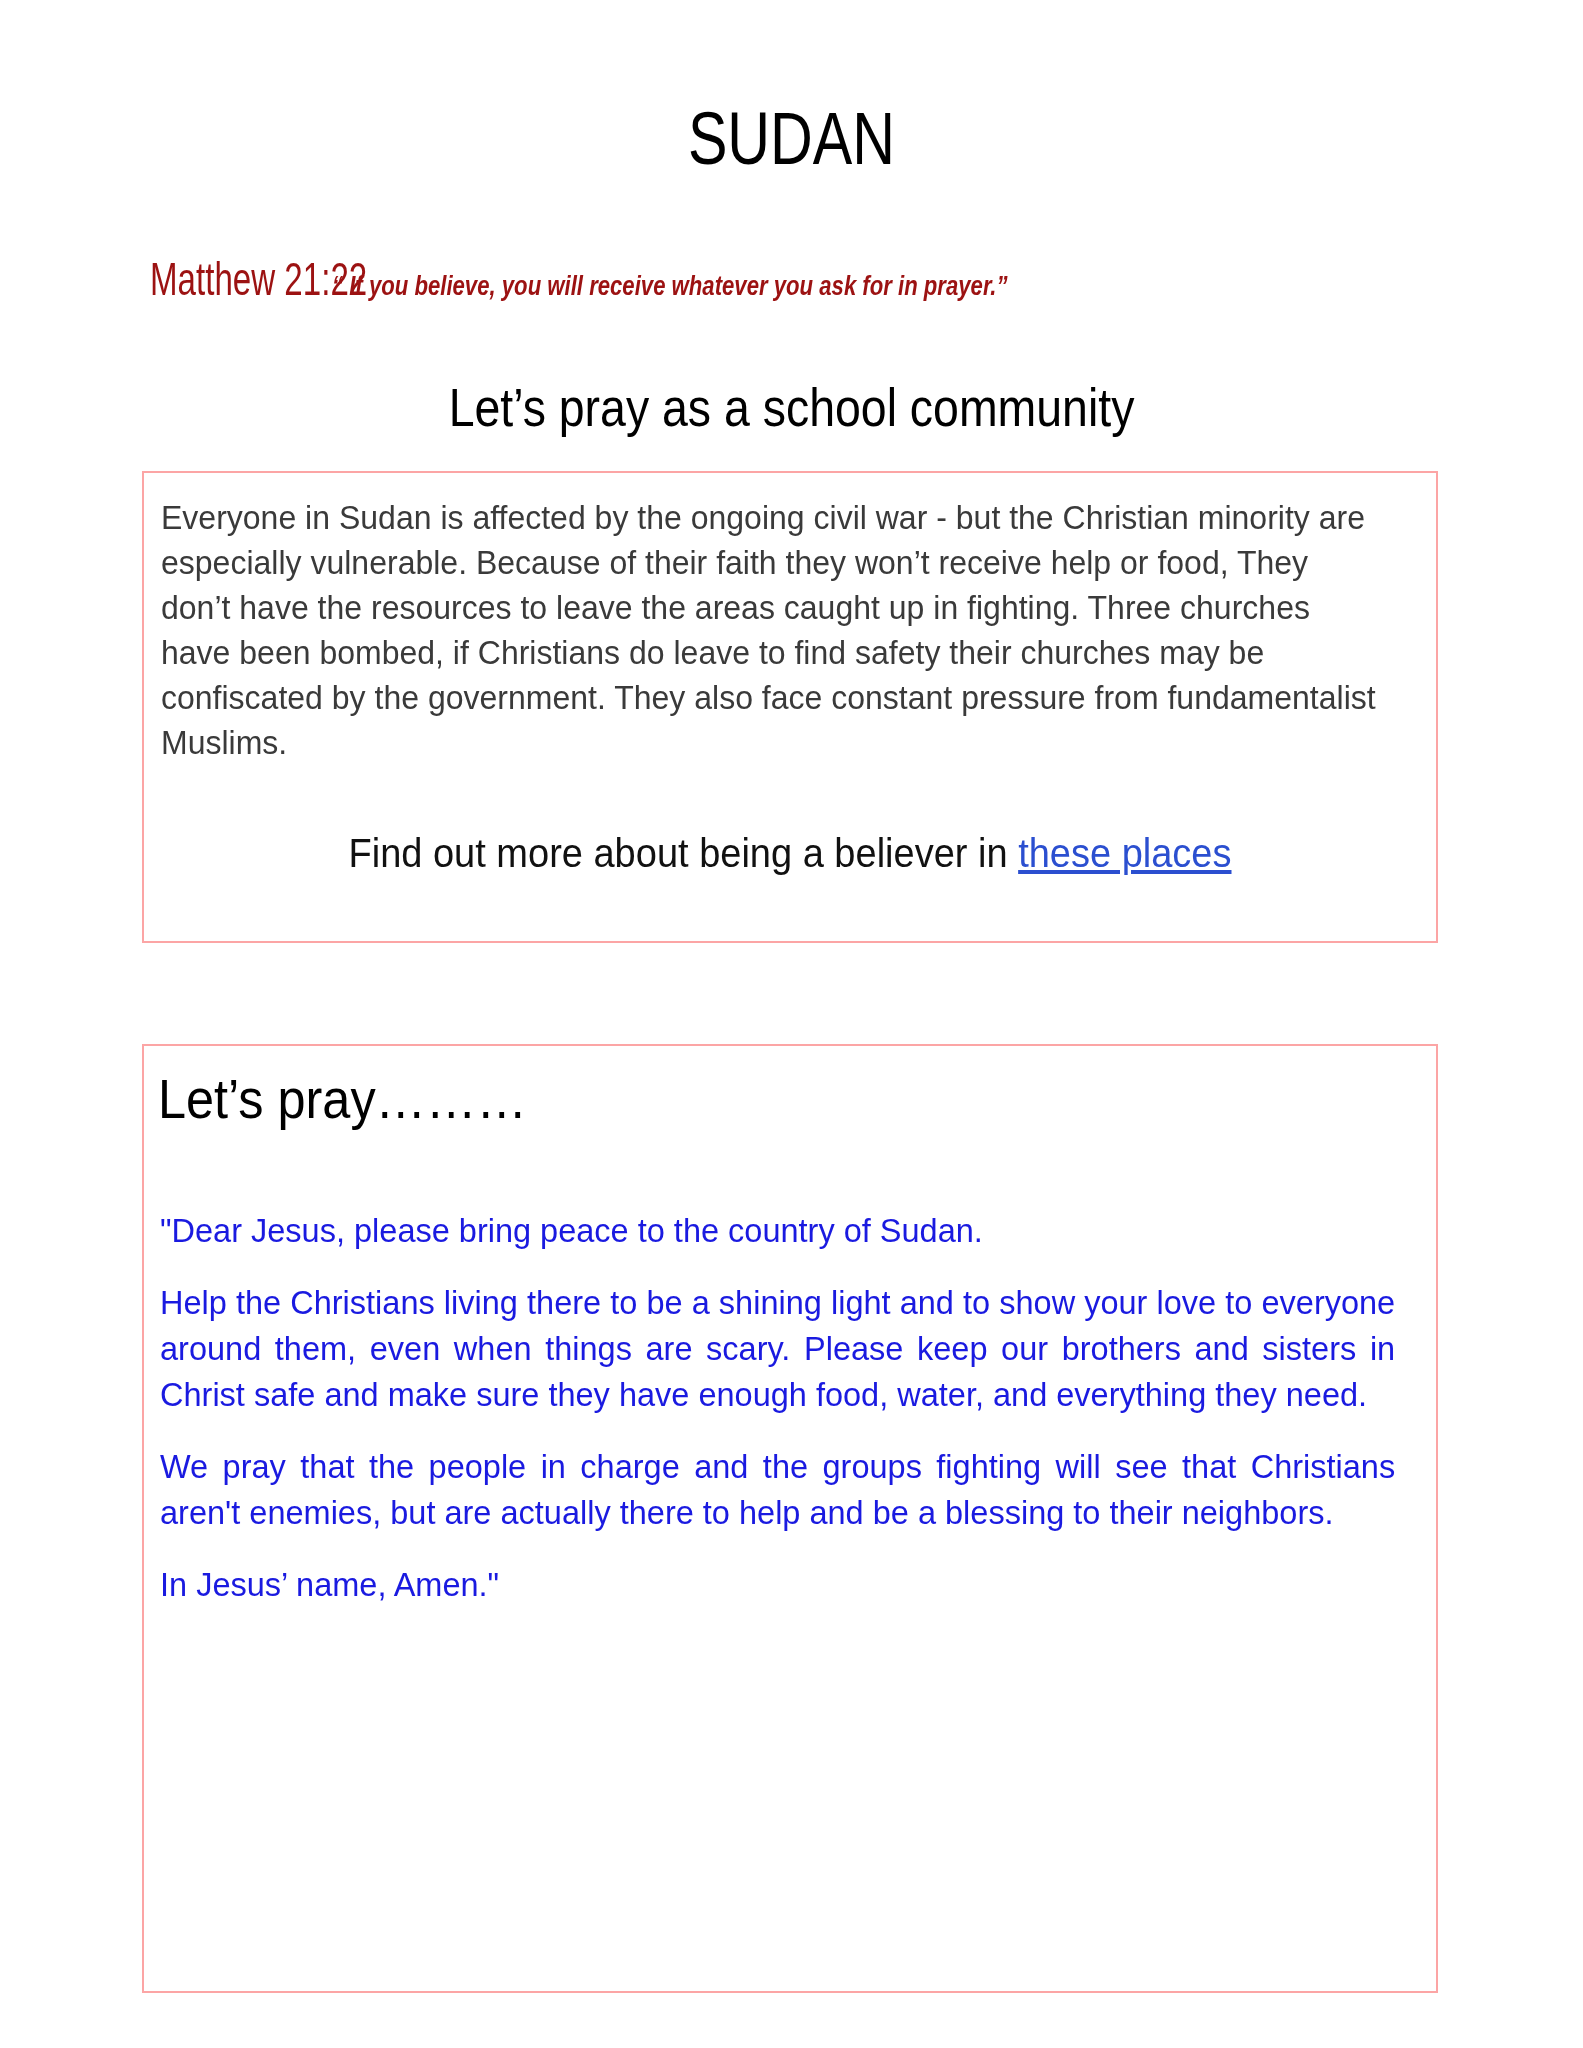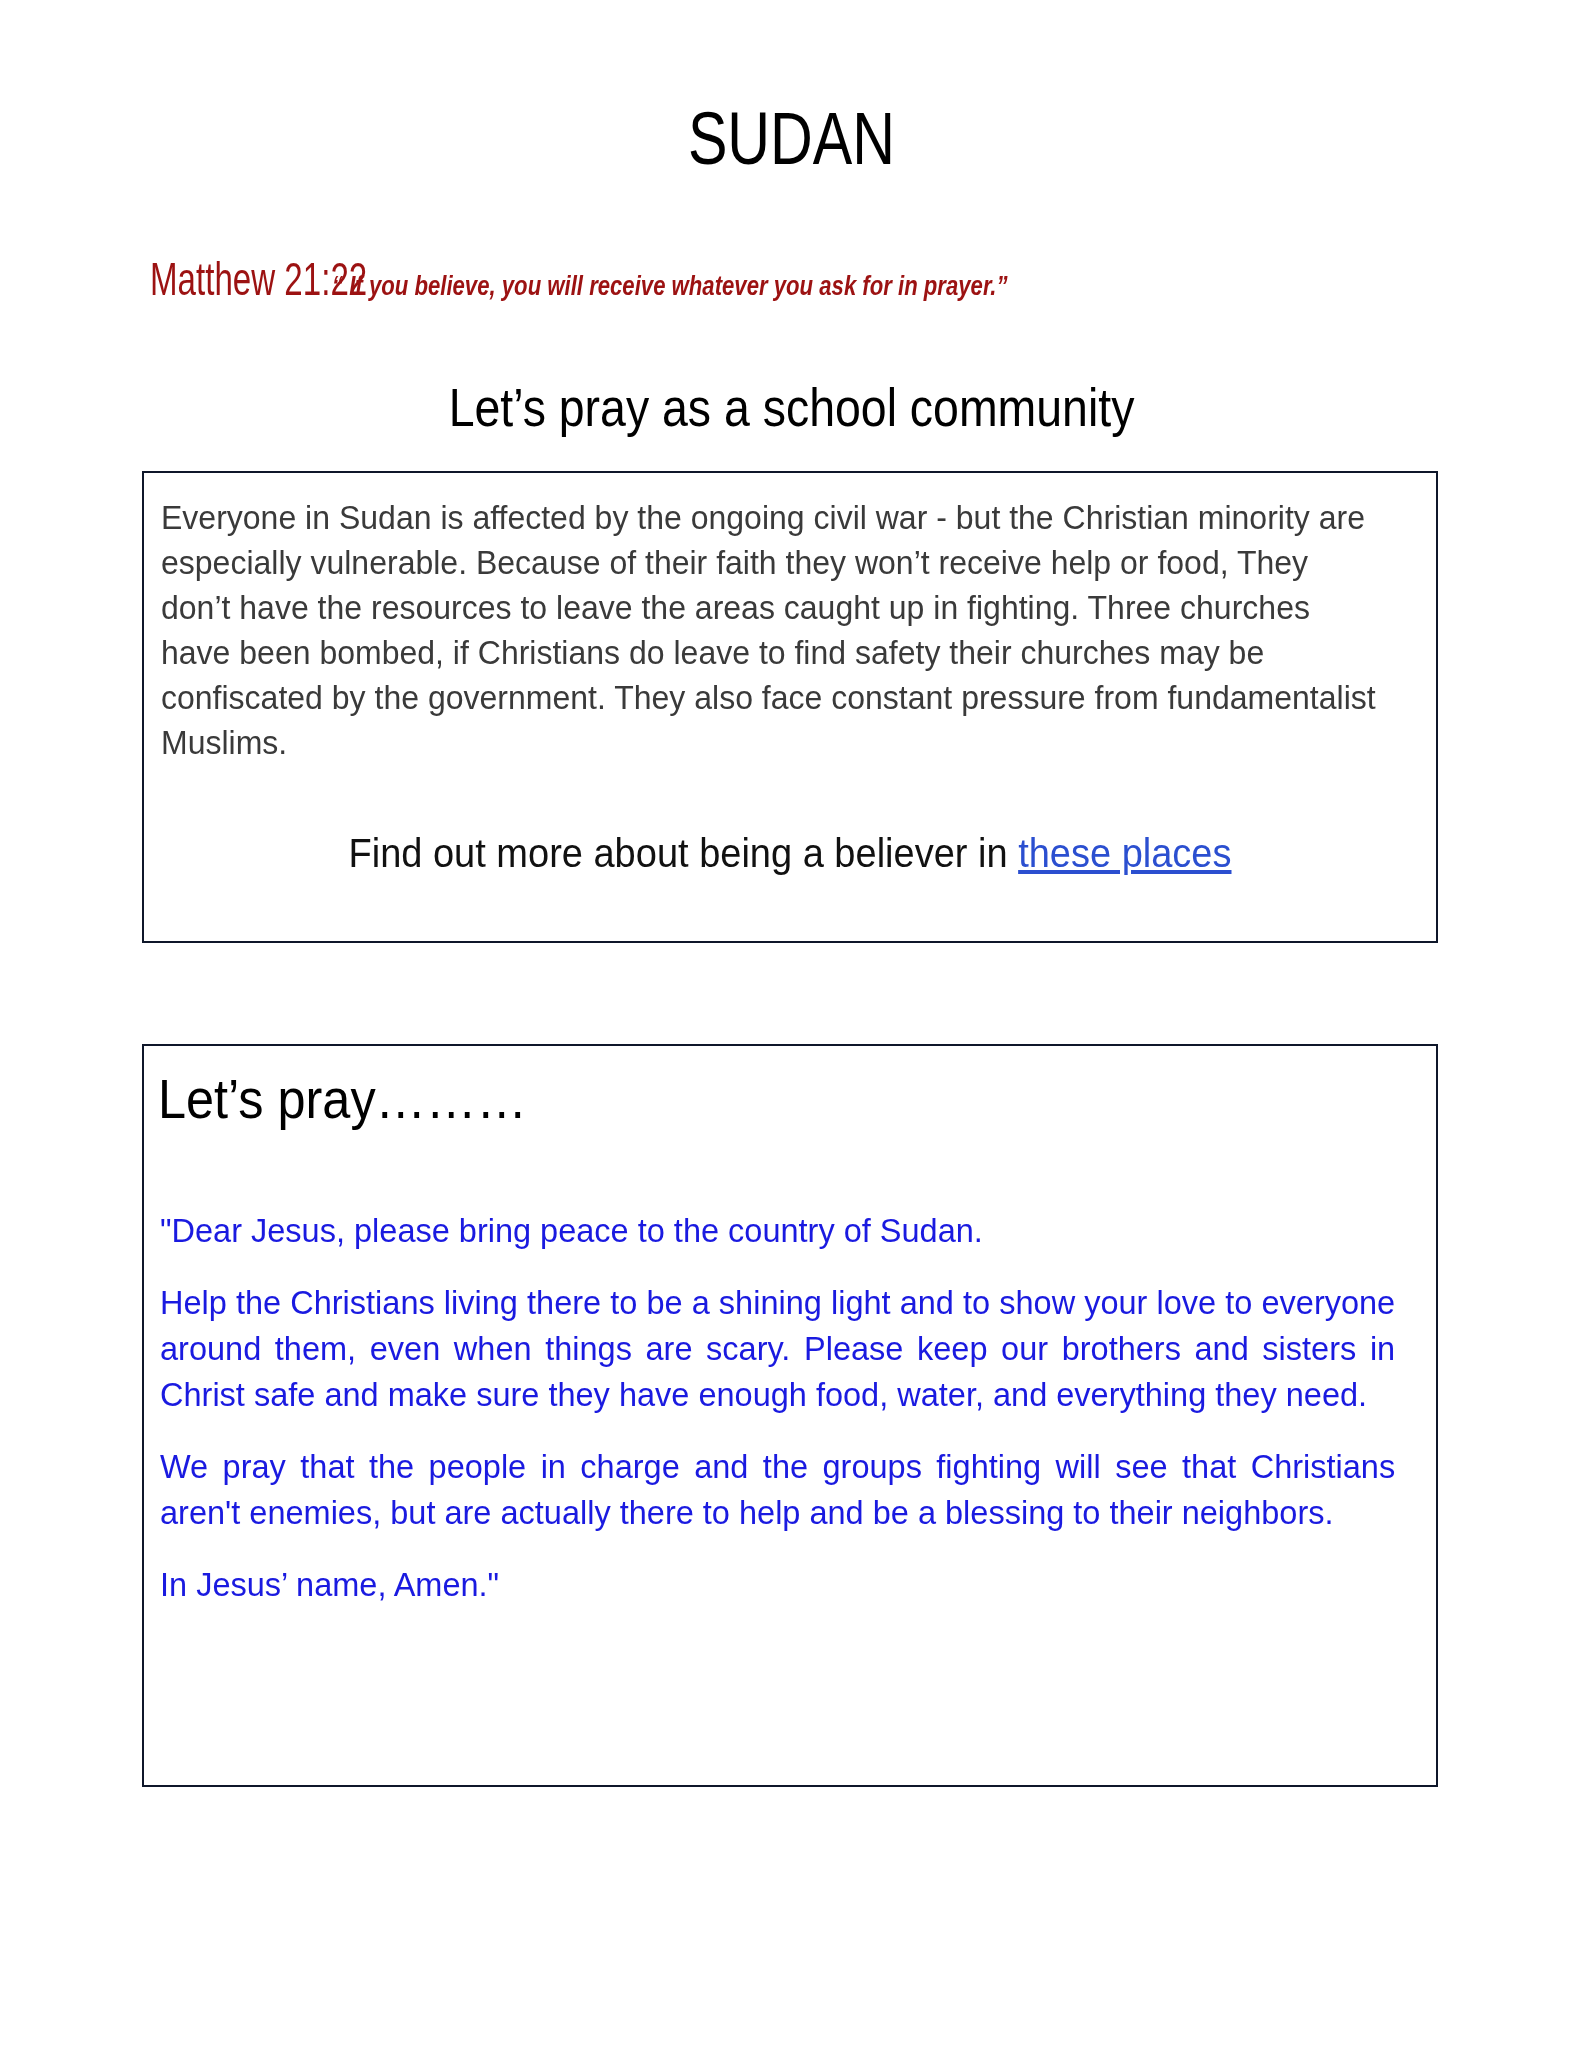--- a/index.html
+++ b/index.html
@@ -86,37 +86,37 @@
     font-weight: 400;
     color: #000000;
     white-space: nowrap;
     transform: scaleX(0.86);
     transform-origin: center top;
   }
 
   
   .box {
     position: absolute;
-    border: 2px solid #0f172a;
+    border: 2px solid #fca5a5;
     background: #ffffff;
     box-sizing: border-box;
   }
 
   #info-box {
     left: 142px;
     top: 455px;
     width: 1296px;
     height: 472px;
   }
 
   #prayer-box {
     left: 142px;
     top: 1028px;
     width: 1296px;
-    height: 743px;
+    height: 949px;
   }
 
   
   .info-paragraph {
     position: absolute;
     left: 17px;
     top: 22px;
     width: 1258px;
     font-family: "Liberation Sans", sans-serif;
     font-size: 33px;

